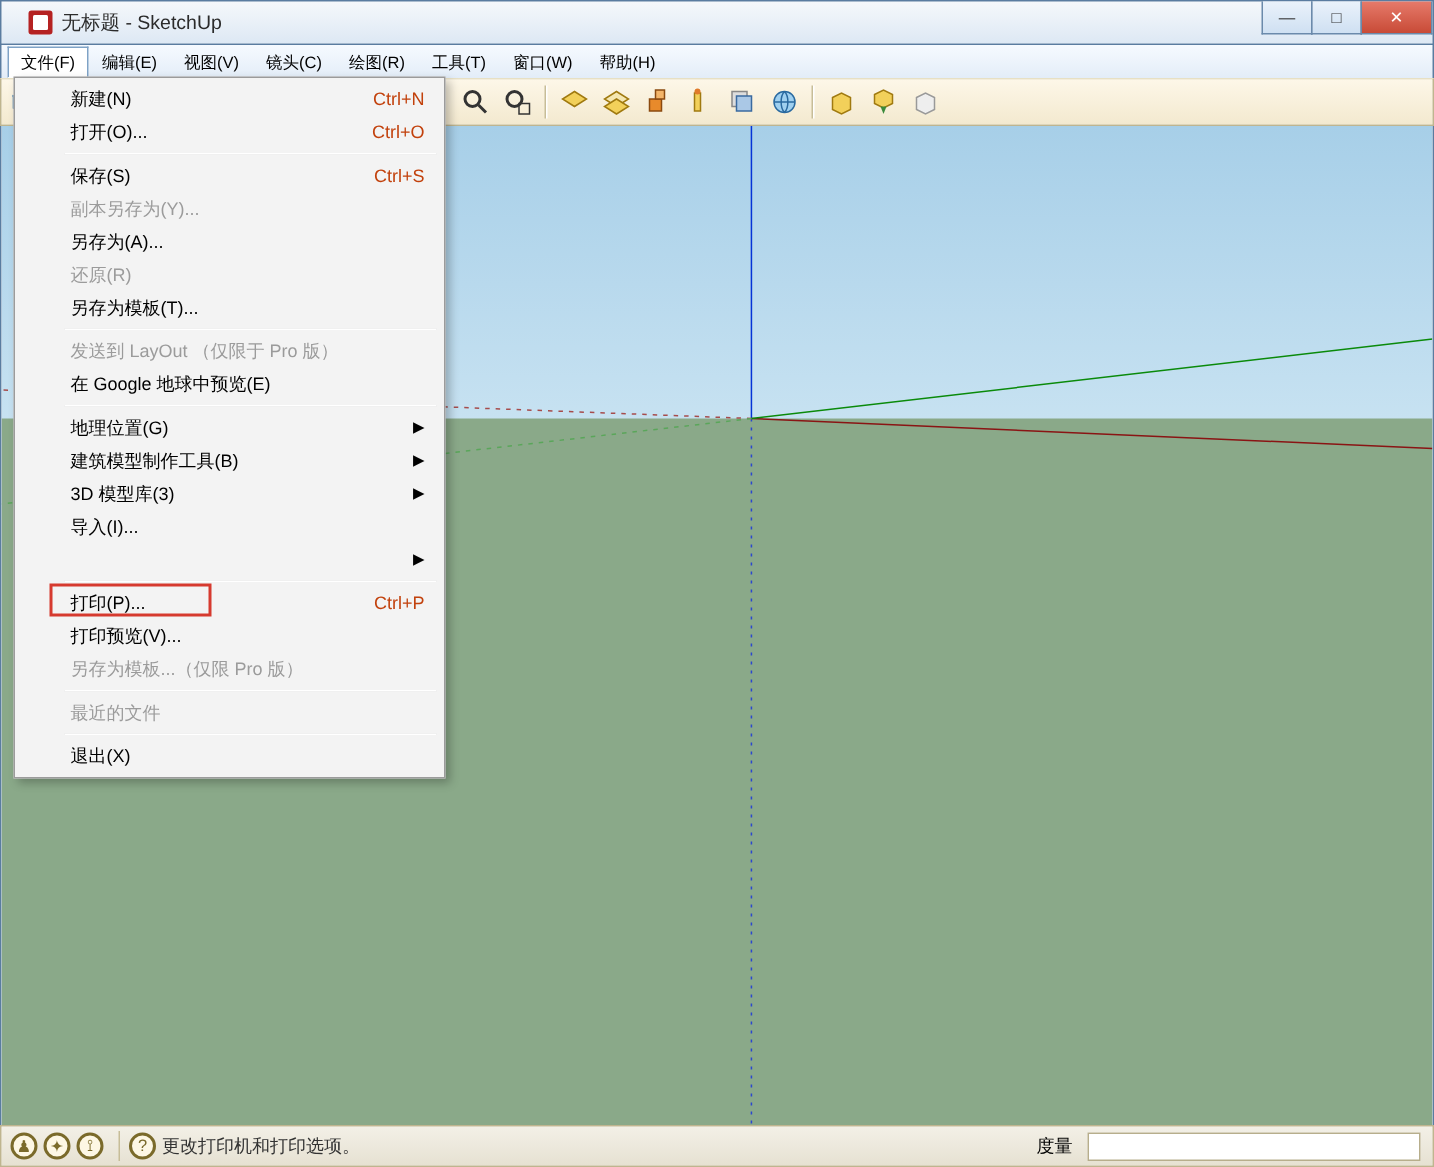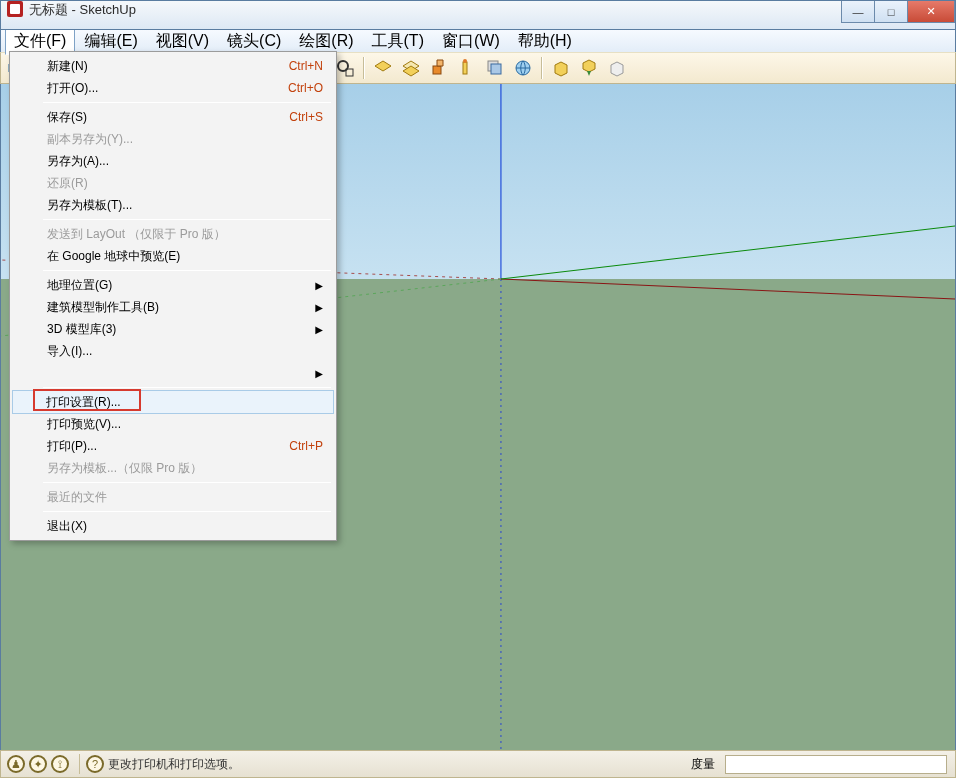--- a/index.html
+++ b/index.html
@@ -1,50 +1,50 @@
 <!DOCTYPE html>
 <html><head>
 <meta charset="utf-8">
 <style>
   * { margin:0; padding:0; box-sizing:border-box; font-family:"Microsoft YaHei","SimSun",Arial,sans-serif; }
   body { width:956px; height:778px; background:#fff; overflow:hidden; position:relative; }
 
   
-  .titlebar { height:30px; background:linear-gradient(#f5f8fb,#dde8f4); border:1px solid #5a7ca0; display:flex; padding-left:6px; position:relative; }
+  .titlebar { height:30px; background:linear-gradient(#f5f8fb,#dde8f4); border:1px solid #5a7ca0; display:flex; align-items:center; padding-left:18px; position:relative; }
   .titlebar .app-icon { width:16px; height:16px; background:#b52222; border-radius:2px; margin-right:6px; position:relative; }
   .titlebar .app-icon::before{content:"";position:absolute;inset:3px;background:#fff;border-radius:1px;}
   .titlebar .title { font-size:13px; color:#2b2b2b; }
   .win-btns { position:absolute; right:0; top:0; display:flex; height:22px; }
   .win-btn { width:34px; height:22px; border:1px solid #6b8aab; border-top:none; display:flex; align-items:center; justify-content:center; font-size:11px; }
   .win-min,.win-max { background:linear-gradient(#eaf2fb,#cfe0f2); color:#333; }
   .win-close { width:48px; background:linear-gradient(#e67a6a,#c84b37); color:#fff; }
   .win-btn + .win-btn { margin-left:-1px; }
 
   
-  .menubar { height:22px; background:linear-gradient(#f6faff,#e3edf8); border-left:1px solid #5a7ca0; border-right:1px solid #5a7ca0; display:flex; align-items:center; padding-left:4px; font-size:16px; }
+  .menubar { height:22px; background:linear-gradient(#f6faff,#e3edf8); border-left:1px solid #5a7ca0; border-right:1px solid #5a7ca0; display:flex; align-items:center; padding-left:4px; font-size:11px; }
   .menubar .mi { padding:2px 8px; border:1px solid transparent; cursor:default; }
   .menubar .mi.selected { background:#fff; border:1px solid #7ea2c6; border-bottom:1px solid #fff; }
 
   
   .toolbar { height:32px; background:linear-gradient(#fdf7e8,#f3e9cf); border:1px solid #bfb58f; border-top-color:#e7e0c4; display:flex; align-items:center; padding:0 4px; gap:4px; flex-wrap:nowrap; overflow:hidden;}
   .tbtn { width:24px; height:24px; display:flex; align-items:center; justify-content:center; }
   .sep { width:2px; height:22px; border-left:1px solid #c7bd98; border-right:1px solid #fff; margin:0 2px;}
 
   
   .viewport { position:absolute; left:0; right:0; top:84px; bottom:28px; border-left:1px solid #5a7ca0; border-right:1px solid #5a7ca0; overflow:hidden;}
   .sky { position:absolute; inset:0; background:linear-gradient(#a7cfe8 0%, #c9e3f2 210px, #cde5f2 210px); }
   .ground { position:absolute; left:0; right:0; top:195px; bottom:0; background:#8aa989; }
   .axis-red  { stroke:#8a1414; }
   .axis-red-dash{ stroke:#a64c4c; stroke-dasharray:3 4;}
   .axis-green{ stroke:#0a8a0a; }
   .axis-green-dash{stroke:#5aa65a; stroke-dasharray:3 4;}
   svg.axes { position:absolute; inset:0; width:100%; height:100%; }
 
   
-  .dropdown { position:absolute; left:9px; top:51px; width:328px; background:#f3f3f3; border:1px solid #9b9b9b; box-shadow:3px 3px 6px rgba(0,0,0,.25); font-size:12px; padding:3px; z-index:20;}
+  .dropdown { position:absolute; left:9px; top:51px; width:288px; background:#f3f3f3; border:1px solid #9b9b9b; box-shadow:3px 3px 6px rgba(0,0,0,.25); font-size:12px; padding:3px; z-index:20;}
   .dropdown .col { background:#f3f3f3; }
   .dd-row { display:flex; align-items:center; height:22px; position:relative; padding-left:34px; padding-right:10px; }
   .dd-row .lab { flex:1; }
   .dd-row .shc { color:#c2410c; }
   .dd-row.disabled .lab, .dd-row.disabled .shc { color:#9b9b9b; }
   .dd-row.hover { background:#eaf3fb; border:1px solid #a9cbe7; margin:-1px; padding-left:33px; padding-right:9px; height:24px;}
   .dd-sep { height:1px; margin:3px 2px 3px 30px; background:#d0d0d0; border-bottom:1px solid #fff;}
   .dd-row .arrow { position:absolute; right:10px; font-size:10px; }
   .highlight-rect { position:absolute; border:2px solid #d63a2f; pointer-events:none; }
 
@@ -268,29 +268,26 @@
         <span class="lab">3D 模型库(3)</span>
         <span class="arrow">▶</span>
       </div>
       <div class="dd-row">
         <span class="lab">导入(I)...</span>
       </div>
       <div class="dd-row">
         <span class="arrow">▶</span>
       </div>
       <div class="dd-sep"></div>
-      <div class="dd-row hover">
-        <span class="lab">打印设置(R)...</span>
-      </div>
-      <div class="dd-row">
-        <span class="lab">打印预览(V)...</span>
-      </div>
       <div class="dd-row">
         <span class="lab">打印(P)...</span>
         <span class="shc">Ctrl+P</span>
+      </div>
+      <div class="dd-row">
+        <span class="lab">打印预览(V)...</span>
       </div>
       <div class="dd-row disabled">
         <span class="lab">另存为模板...（仅限 Pro 版）</span>
       </div>
       <div class="dd-sep"></div>
       <div class="dd-row disabled">
         <span class="lab">最近的文件</span>
       </div>
       <div class="dd-sep"></div>
       <div class="dd-row">

